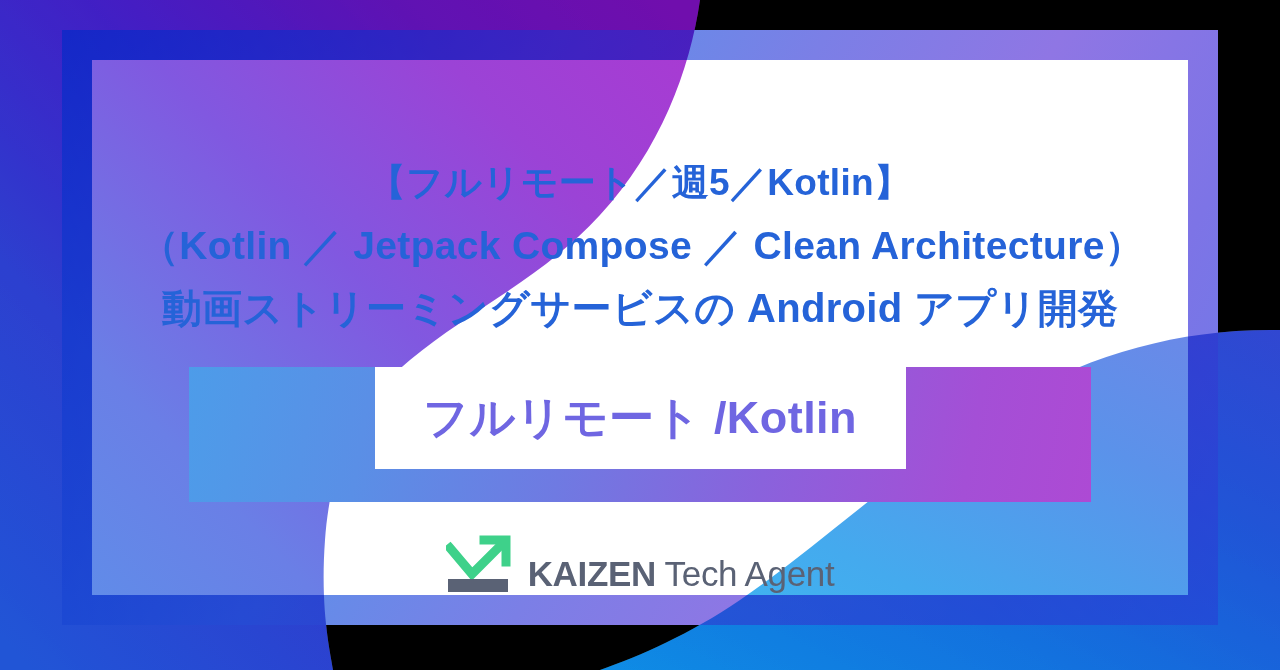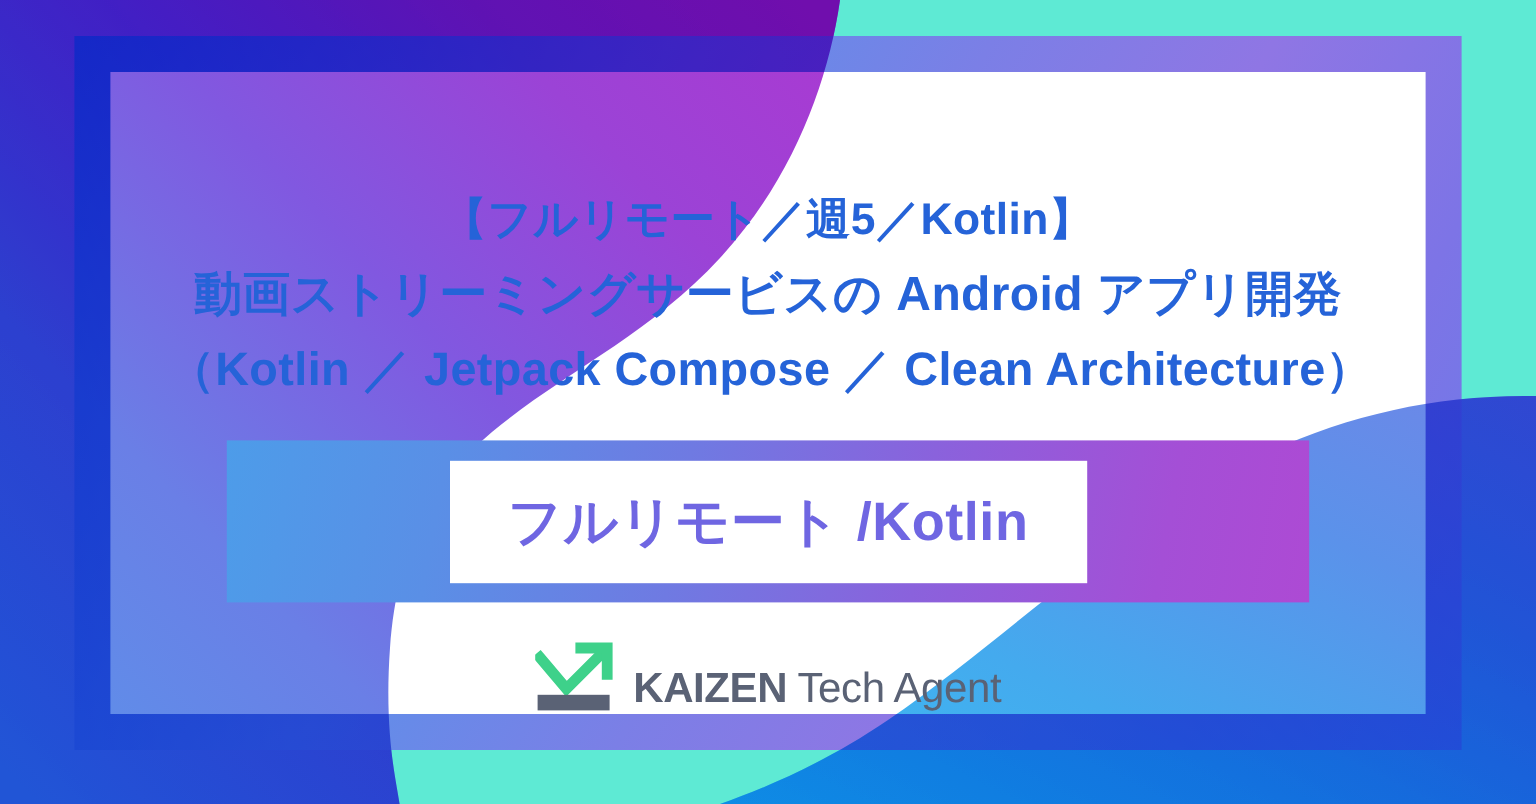--- a/index.html
+++ b/index.html
@@ -10,21 +10,21 @@
   }
   body {
     font-family: "Liberation Sans", "DejaVu Sans", sans-serif;
   }
 
   .banner {
     position: relative;
     width: 1280px;
     height: 670px;
     overflow: hidden;
-    background: #5eead4;
+    background: #000000;
   }
 
   
   .blob-layer {
     position: absolute;
     inset: 0;
     z-index: 0;
     pointer-events: none;
   }
   .blob-svg { display: block; width: 1280px; height: 670px; }
@@ -100,21 +100,20 @@
     width: 902px;
     height: 135px;
     background: linear-gradient(100deg,
         #4d9ce9 0%,
         #5a8fe6 20%,
         #6f7ae2 42%,
         #8a62dc 64%,
         #a44fd6 86%,
         #ad4ad4 100%);
     display: flex;
-    align-items: center;
     justify-content: center;
   }
   .badge-inner {
     width: 531px;
     height: 102px;
     background: #ffffff;
     display: flex;
     align-items: center;
     justify-content: center;
   }
@@ -215,22 +214,22 @@
                C890,478 820,545 740,600
                C690,634 640,656 600,670
                L1280,670 Z"></path>
     </svg>
   </div>
 
   <div class="content">
 
     <h1 class="headline">
       <span class="line hl-1">【フルリモート／週5／Kotlin】</span>
+      <span class="line hl-3">（Kotlin ／ Jetpack Compose ／ Clean Architecture）</span>
       <span class="line hl-2">動画ストリーミングサービスの Android アプリ開発</span>
-      <span class="line hl-3">（Kotlin ／ Jetpack Compose ／ Clean Architecture）</span>
     </h1>
 
     <div class="badge-bar">
       <div class="badge-inner">
         <span class="badge-text">フルリモート /Kotlin</span>
       </div>
     </div>
 
     <div class="logo">
       <span>

